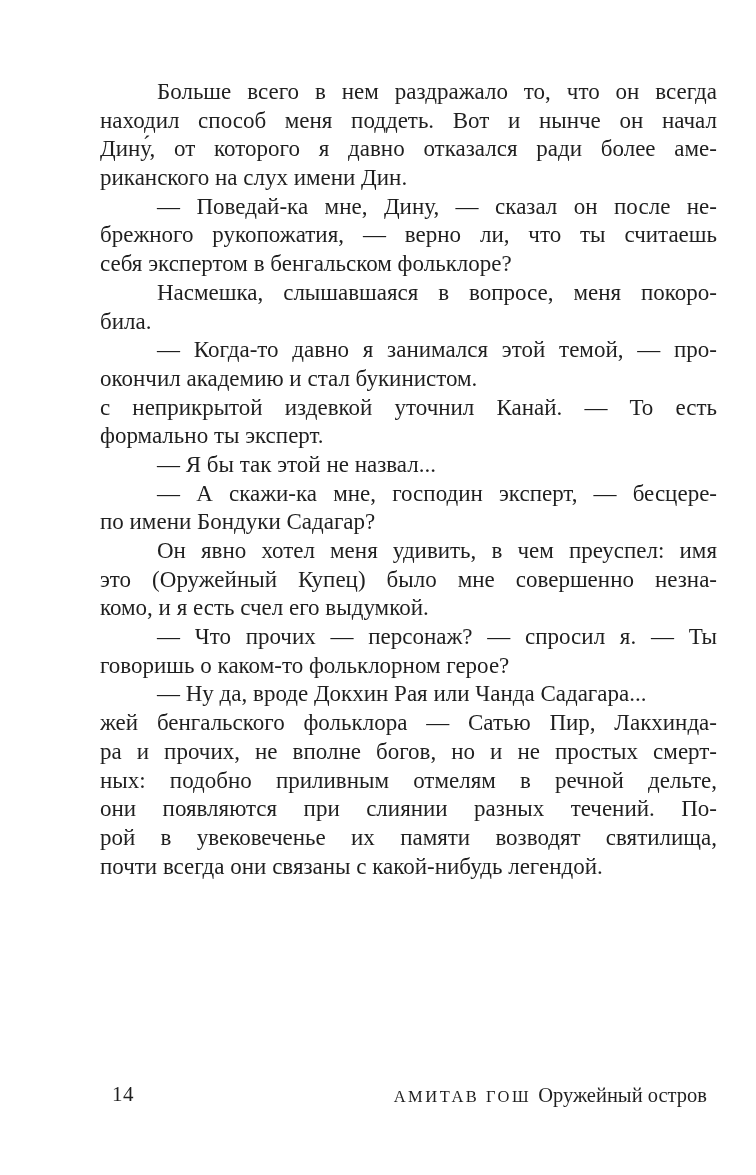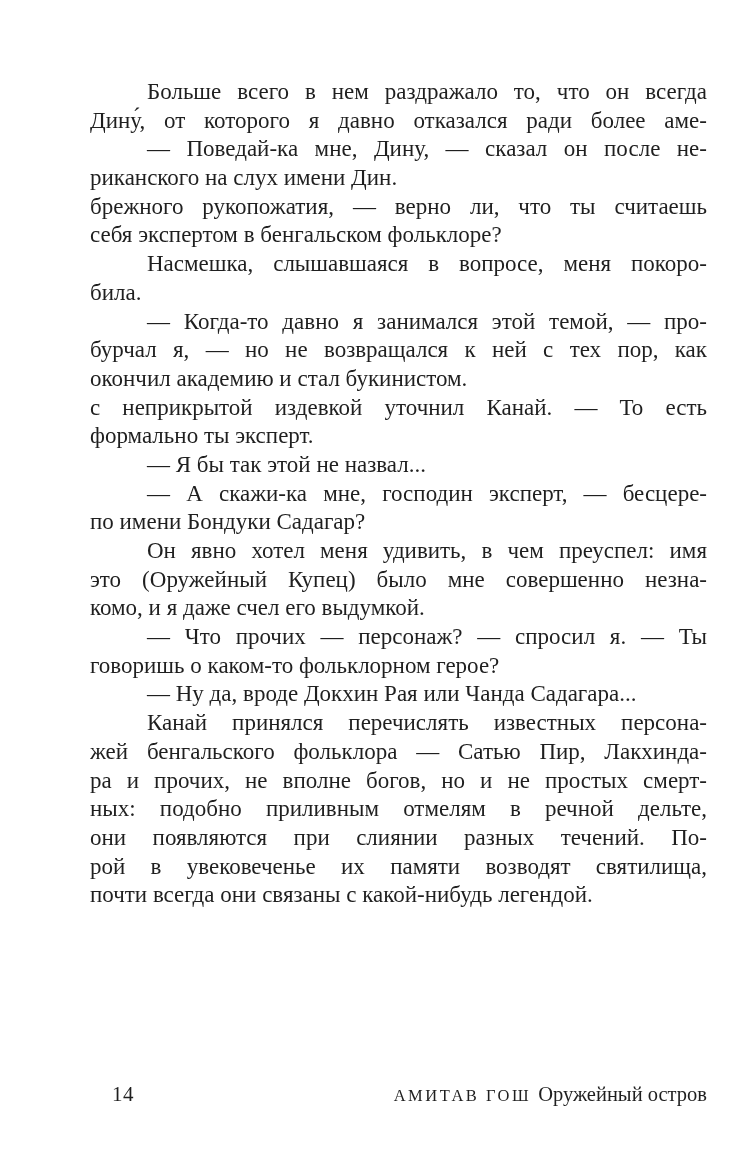--- a/index.html
+++ b/index.html
@@ -10,21 +10,21 @@
     width: 756px;
     height: 1175px;
     background: #ffffff;
     position: relative;
     overflow: hidden;
     font-family: "Liberation Serif", "DejaVu Serif", serif;
     color: #1f1f1f;
   }
   .text-block {
     position: absolute;
-    left: 90px;
+    left: 100px;
     top: 78px;
     width: 617px;
     font-size: 23px;
     line-height: 28.7px;
     -webkit-font-smoothing: antialiased;
   }
   .line {
     height: 28.7px;
     overflow: hidden;
     text-align: justify;
@@ -37,21 +37,21 @@
   .line.indent {
     text-indent: 57px;
   }
   .page-footer {
     position: absolute;
     left: 90px;
     top: 1082px;
     width: 617px;
     display: flex;
     justify-content: space-between;
-    align-items: center;
+    align-items: flex-end;
     gap: 24px;
   }
   .page-number {
     font-size: 21px;
     letter-spacing: 0.5px;
     margin-left: 22px;
   }
   .running-title {
     white-space: nowrap;
   }
@@ -64,42 +64,41 @@
     font-size: 20.5px;
   }
 </style>
 </head>
 <body>
 
 <main>
 
   <section class="text-block">
       <div class="line indent">Больше всего в нем раздражало то, что он всегда</div>
+      <div class="line">находил способ меня поддеть. Вот и нынче он начал</div>
       <div class="line">Дину́, от которого я давно отказался ради более аме-</div>
+      <div class="line par-end">риканского на слух имени Дин.</div>
       <div class="line indent">— Поведай-ка мне, Дину, — сказал он после не-</div>
-      <div class="line par-end">риканского на слух имени Дин.</div>
       <div class="line">брежного рукопожатия, — верно ли, что ты считаешь</div>
       <div class="line par-end">себя экспертом в бенгальском фольклоре?</div>
       <div class="line indent">Насмешка, слышавшаяся в вопросе, меня покоро-</div>
       <div class="line par-end">била.</div>
       <div class="line indent">— Когда-то давно я занимался этой темой, — про-</div>
-      <div class="line">бурчал я, — но не возвращался к ней с тех пор, как</div>
       <div class="line par-end">окончил академию и стал букинистом.</div>
       <div class="line">с неприкрытой издевкой уточнил Канай. — То есть</div>
       <div class="line par-end">формально ты эксперт.</div>
       <div class="line indent par-end">— Я бы так этой не назвал...</div>
       <div class="line indent">— А скажи-ка мне, господин эксперт, — бесцере-</div>
       <div class="line par-end">по имени Бондуки Садагар?</div>
       <div class="line indent">Он явно хотел меня удивить, в чем преуспел: имя</div>
       <div class="line">это (Оружейный Купец) было мне совершенно незна-</div>
-      <div class="line par-end">комо, и я даже счел его выдумкой.</div>
+      <div class="line par-end">комо, и я есть счел его выдумкой.</div>
       <div class="line indent">— Что прочих — персонаж? — спросил я. — Ты</div>
       <div class="line par-end">говоришь о каком-то фольклорном герое?</div>
       <div class="line indent par-end">— Ну да, вроде Докхин Рая или Чанда Садагара...</div>
-      <div class="line indent">Канай принялся перечислять известных персона-</div>
       <div class="line">жей бенгальского фольклора — Сатью Пир, Лакхинда-</div>
       <div class="line">ра и прочих, не вполне богов, но и не простых смерт-</div>
       <div class="line">ных: подобно приливным отмелям в речной дельте,</div>
       <div class="line">они появляются при слиянии разных течений. По-</div>
       <div class="line">рой в увековеченье их памяти возводят святилища,</div>
       <div class="line par-end">почти всегда они связаны с какой-нибудь легендой.</div>
     </section>
 
   <footer class="page-footer">
     <span class="page-number">14</span>

